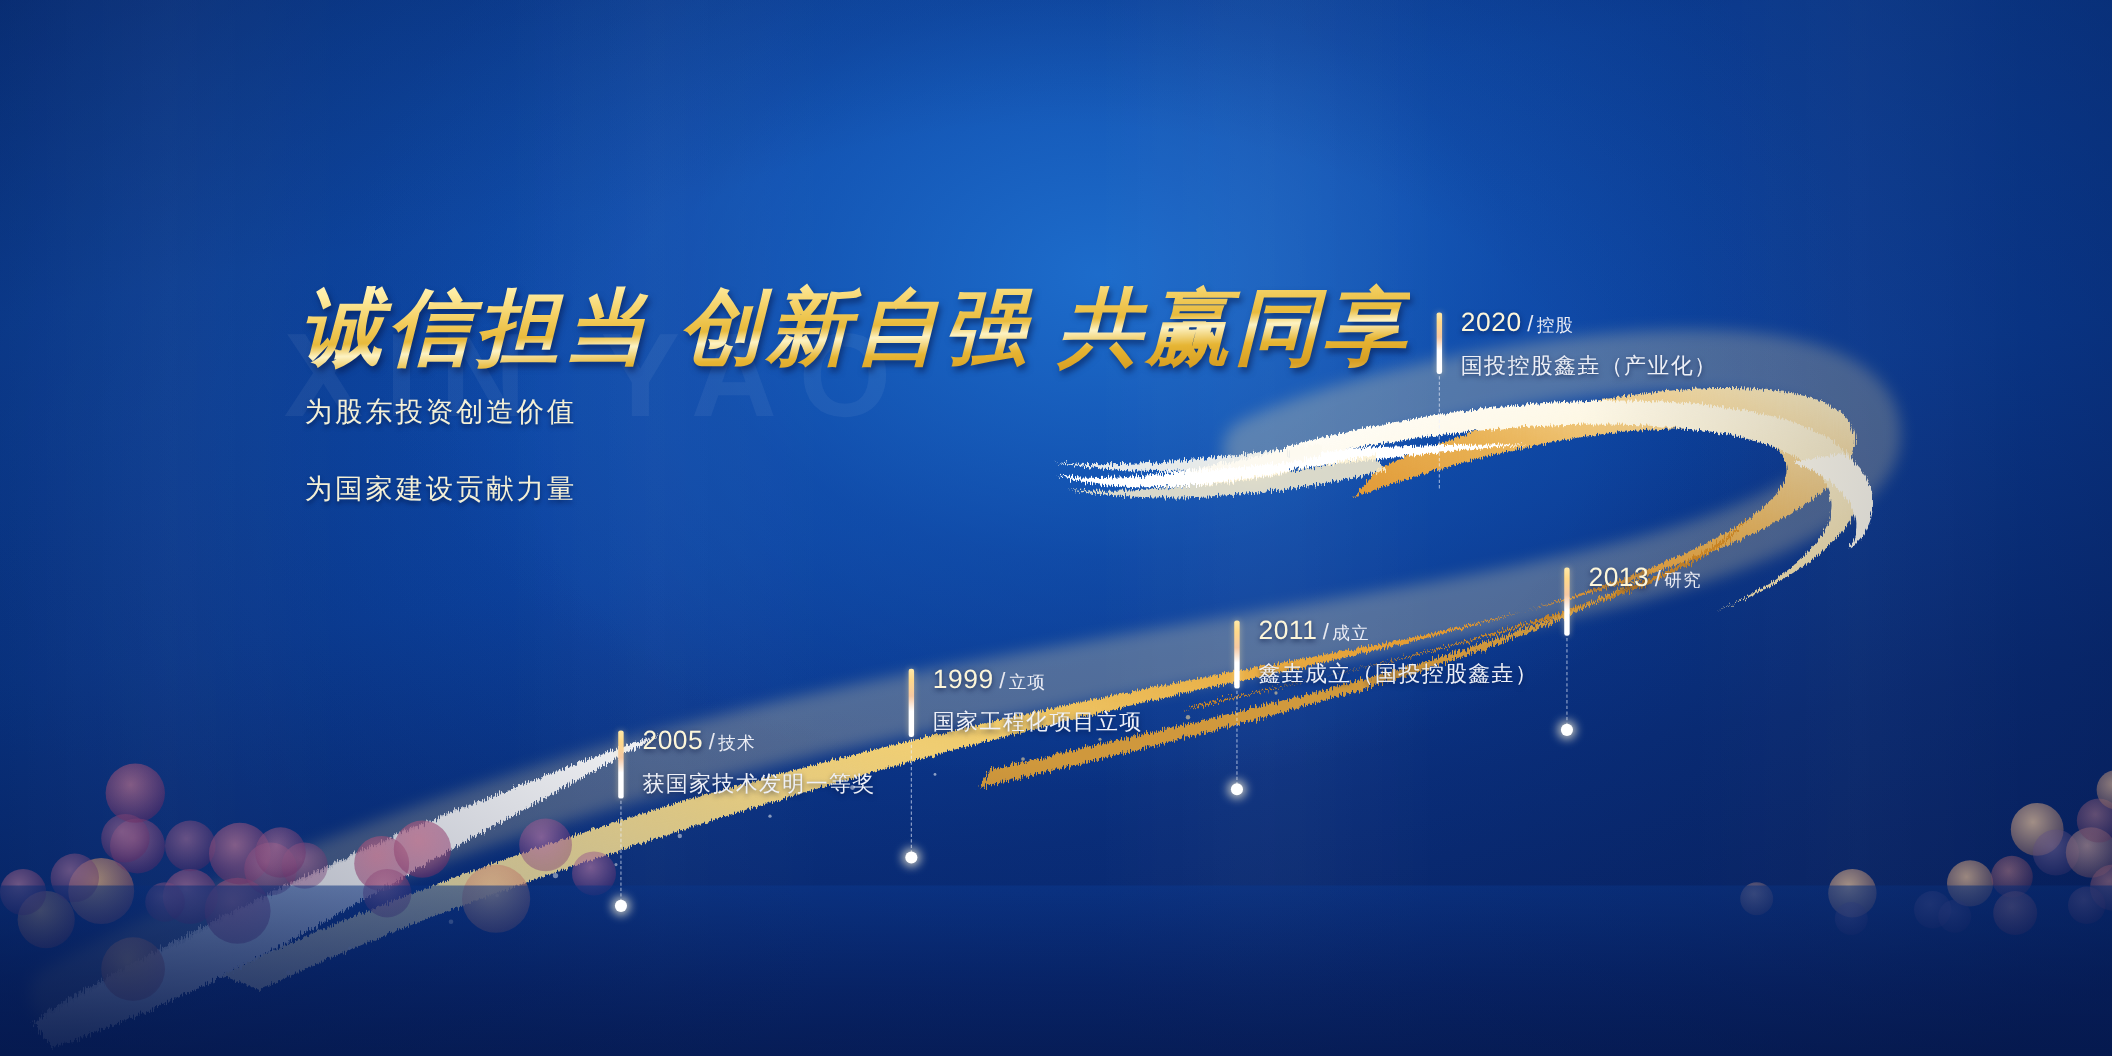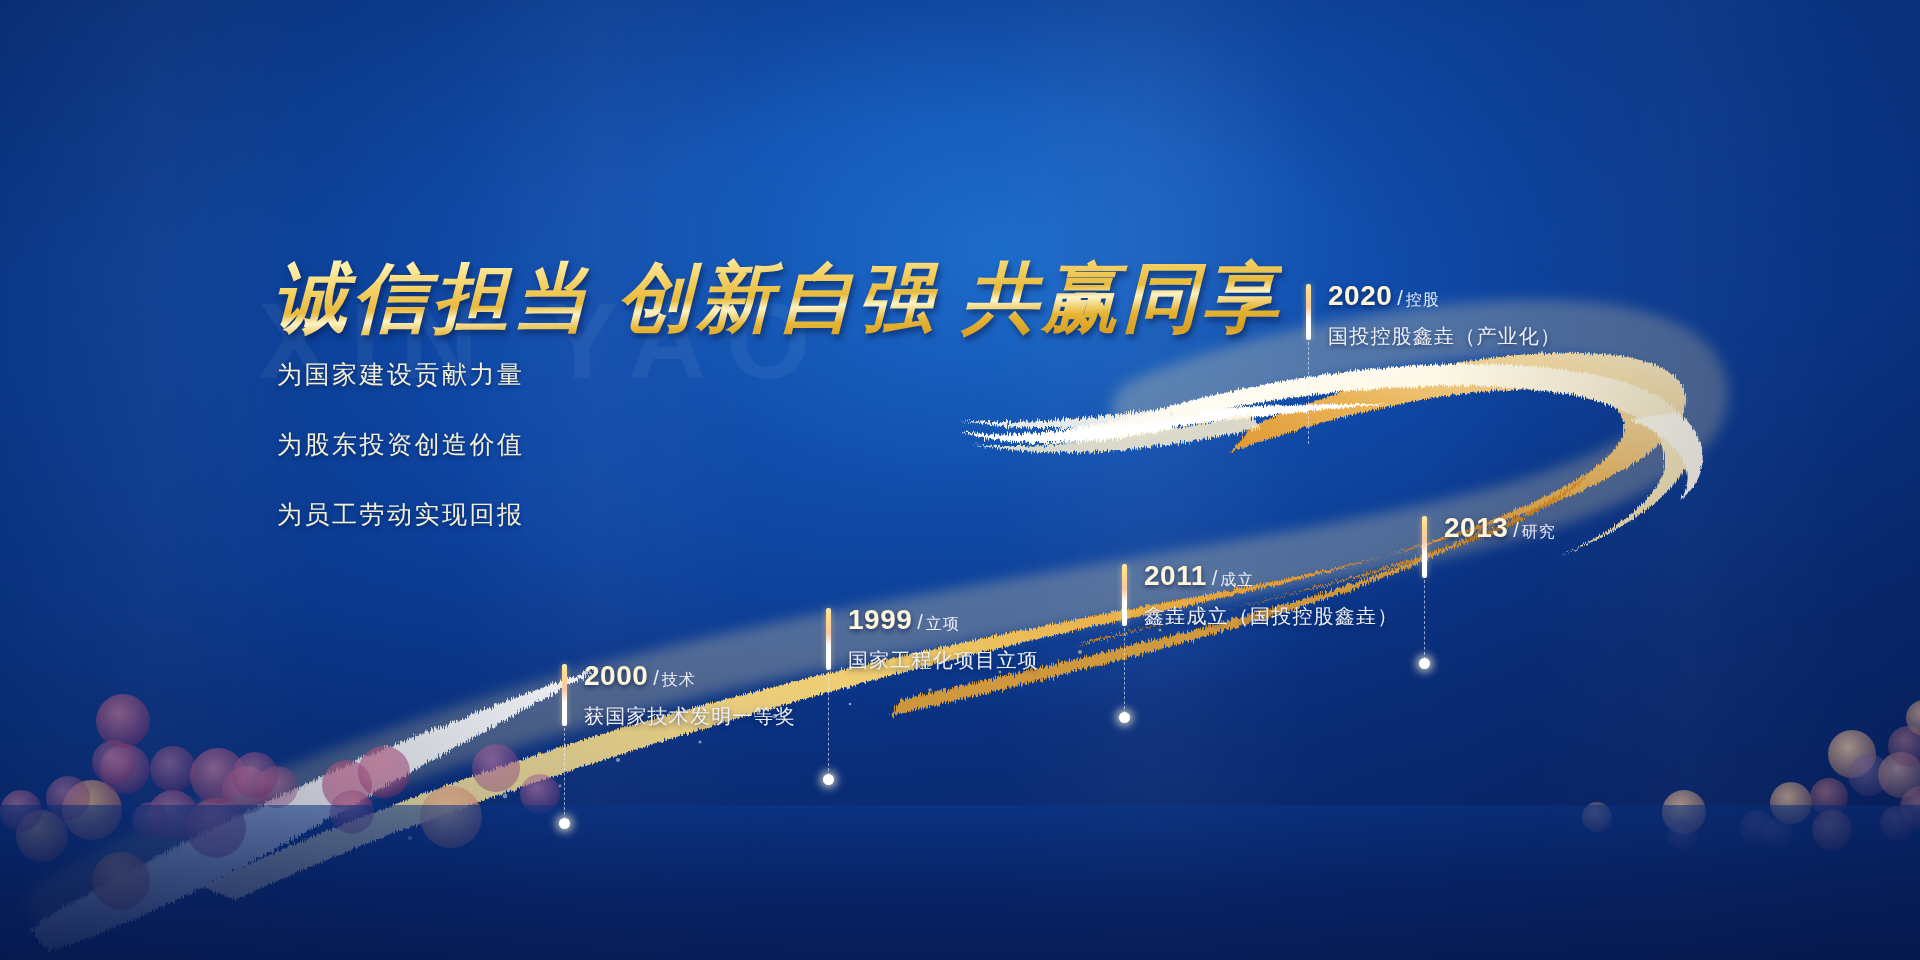--- a/index.html
+++ b/index.html
@@ -95,21 +95,21 @@
   .marker { position:absolute; }
   .marker .bar {
     position:absolute; left:0; top:0;
     width:5px;
     border-radius:2px;
     background:linear-gradient(180deg, #ffe9a8 0%, #ffd98a 16%, #f7c9a2 40%, #ffffff 62%, #ffffff 100%);
     box-shadow:0 0 6px rgba(255,230,170,0.45);
   }
   .marker .txt { position:absolute; left:22px; top:-4px; white-space:nowrap; }
   .marker .yr {
-    font-size:28px; font-weight:700; color:#fdf6d9; letter-spacing:0.5px;
+    font-size:24px; font-weight:400; color:#fdf6d9; letter-spacing:0.5px;
     text-shadow:0 2px 5px rgba(2,16,58,0.65);
   }
   .marker .slash { font-size:20px; color:#e9eaf0; font-weight:400; margin:0 3px 0 5px; }
   .marker .kw { font-size:16px; color:#edeef5; font-weight:400; letter-spacing:1px; }
   .marker .desc {
     display:block;
     margin-top:11px;
     font-size:20px;
     color:#eef0f7;
     letter-spacing:1.2px;
@@ -309,31 +309,30 @@
   </div>
 
   <div class="lowerband"></div>
   <div class="vignette"></div>
 
   <div class="watermark">XIN YAO</div>
 
   <h1 class="headline">诚信担当 创新自强 共赢同享</h1>
 
   <div class="subs">
+    <div class="sub">为股东投资创造价值</div>
     <div class="sub">为国家建设贡献力量</div>
-    <div class="sub">为股东投资创造价值</div>
-    <div class="sub">为员工劳动实现回报</div>
   </div>
 
   <div class="marker" style="left:562px; top:664px;">
     <div class="bar" style="height:62px;"></div>
     <div class="leader" style="top:64px; height:92px;"></div>
     <div class="dot" style="left:-3px; top:154px;"></div>
     <div class="txt">
-      <span class="yr">2000</span><span class="slash">/</span><span class="kw">技术</span>
+      <span class="yr">2005</span><span class="slash">/</span><span class="kw">技术</span>
       <span class="desc">获国家技术发明一等奖</span>
     </div>
   </div>
 
   <div class="marker" style="left:826px; top:608px;">
     <div class="bar" style="height:62px;"></div>
     <div class="leader" style="top:64px; height:104px;"></div>
     <div class="dot" style="left:-3px; top:166px;"></div>
     <div class="txt">
       <span class="yr">1999</span><span class="slash">/</span><span class="kw">立项</span>

